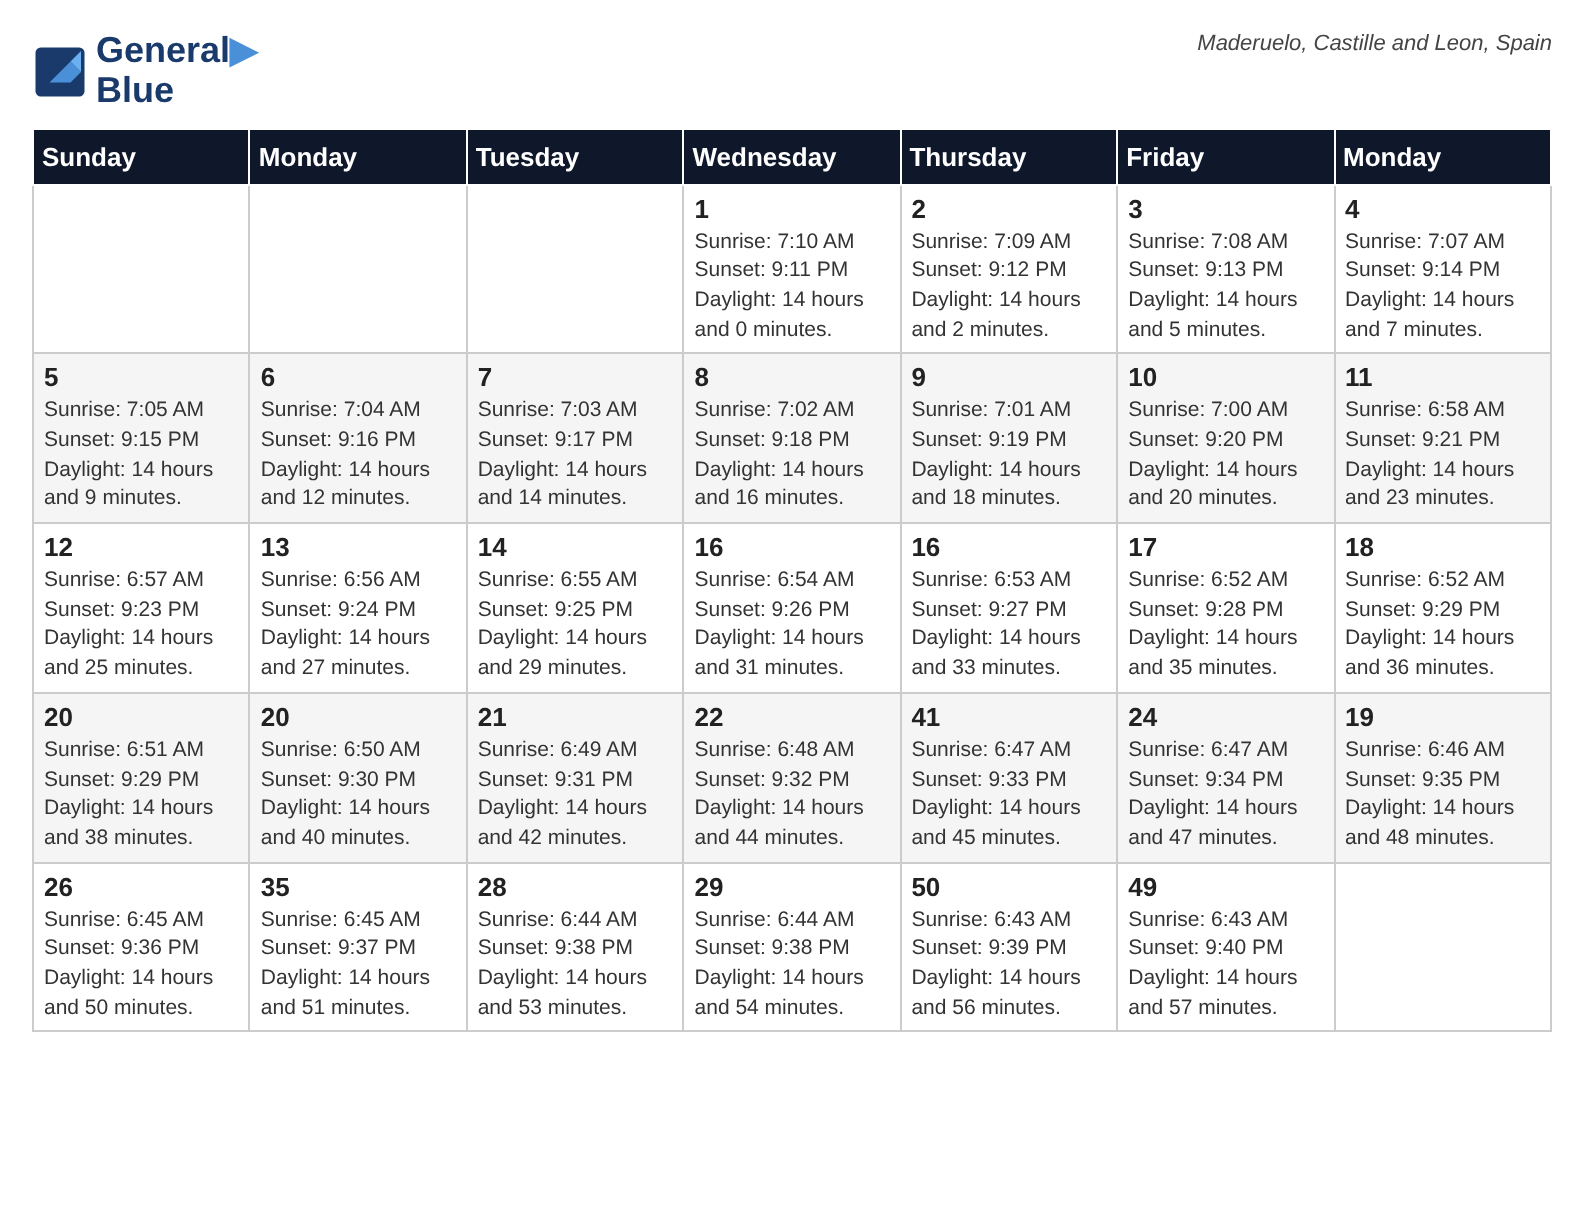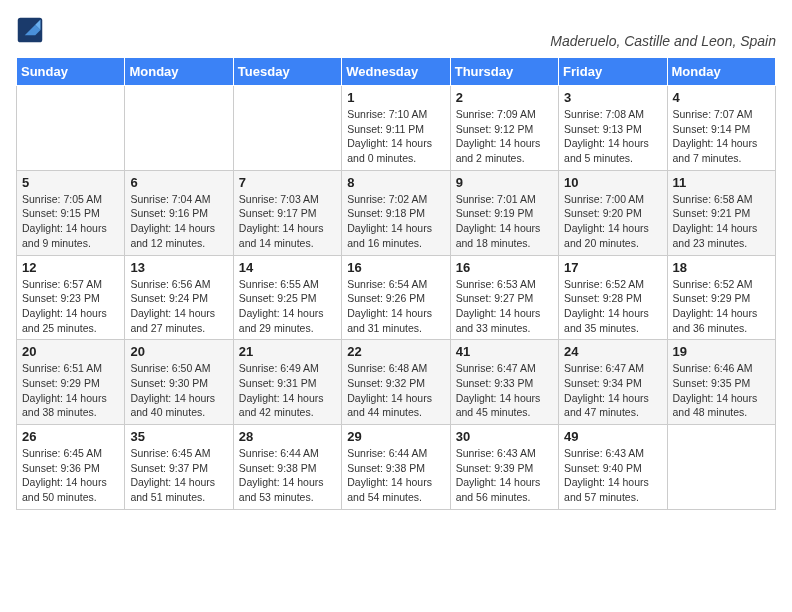--- a/index.html
+++ b/index.html
@@ -36,32 +36,31 @@
     }
     .title-area {
       text-align: right;
     }
     .month-year {
       font-size: 32px;
       font-weight: bold;
       color: #222;
     }
     .location {
-      font-size: 14px;
+      font-size: 11px;
       color: #444;
       font-style: italic;
-      margin-top: 17px;
     }
     .calendar {
       width: 100%;
       border-collapse: collapse;
       font-size: 10.5px;
     }
     .calendar th {
-      background: #3b82f6;
+      background: #0f172a;
       color: #fff;
       padding: 6px 4px;
       text-align: left;
       font-size: 13px;
       font-weight: bold;
       border: 1px solid #fff;
     }
     .calendar td {
       border: 1px solid #ccc;
       vertical-align: top;
@@ -91,20 +90,24 @@
 </head>
 <body>
 
 <div class="header">
   <div class="logo">
     <svg class="logo-icon" viewBox="0 0 32 32">
       <rect x="2" y="2" width="28" height="28" rx="3" fill="#1a3a6b"></rect>
       <polygon points="10,22 22,10 28,16 22,22" fill="#4a90d9"></polygon>
       <polygon points="22,10 28,4 28,16" fill="#6ab0f0"></polygon>
     </svg>
+    <div class="logo-text">
+      <div>General<span>▶</span></div>
+      <div>Blue</div>
+    </div>
   </div>
   <div class="title-area">
     <div class="location">Maderuelo, Castille and Leon, Spain</div>
   </div>
 </div>
 
 <table class="calendar">
   <thead>
     <tr id="weekday-row">
     <th>Sunday</th>
@@ -239,21 +242,21 @@
         </td>
         <td>
           <span class="day-num">28</span>
           <div class="day-info">Sunrise: 6:44 AM<br>Sunset: 9:38 PM<br>Daylight: 14 hours<br>and 53 minutes.</div>
         </td>
         <td>
           <span class="day-num">29</span>
           <div class="day-info">Sunrise: 6:44 AM<br>Sunset: 9:38 PM<br>Daylight: 14 hours<br>and 54 minutes.</div>
         </td>
         <td>
-          <span class="day-num">30</span>
+          <span class="day-num">50</span>
           <div class="day-info">Sunrise: 6:43 AM<br>Sunset: 9:39 PM<br>Daylight: 14 hours<br>and 56 minutes.</div>
         </td>
         <td>
           <span class="day-num">49</span>
           <div class="day-info">Sunrise: 6:43 AM<br>Sunset: 9:40 PM<br>Daylight: 14 hours<br>and 57 minutes.</div>
         </td>
         <td class="empty-cell"></td>
       </tr>
     </tbody>
 </table>

